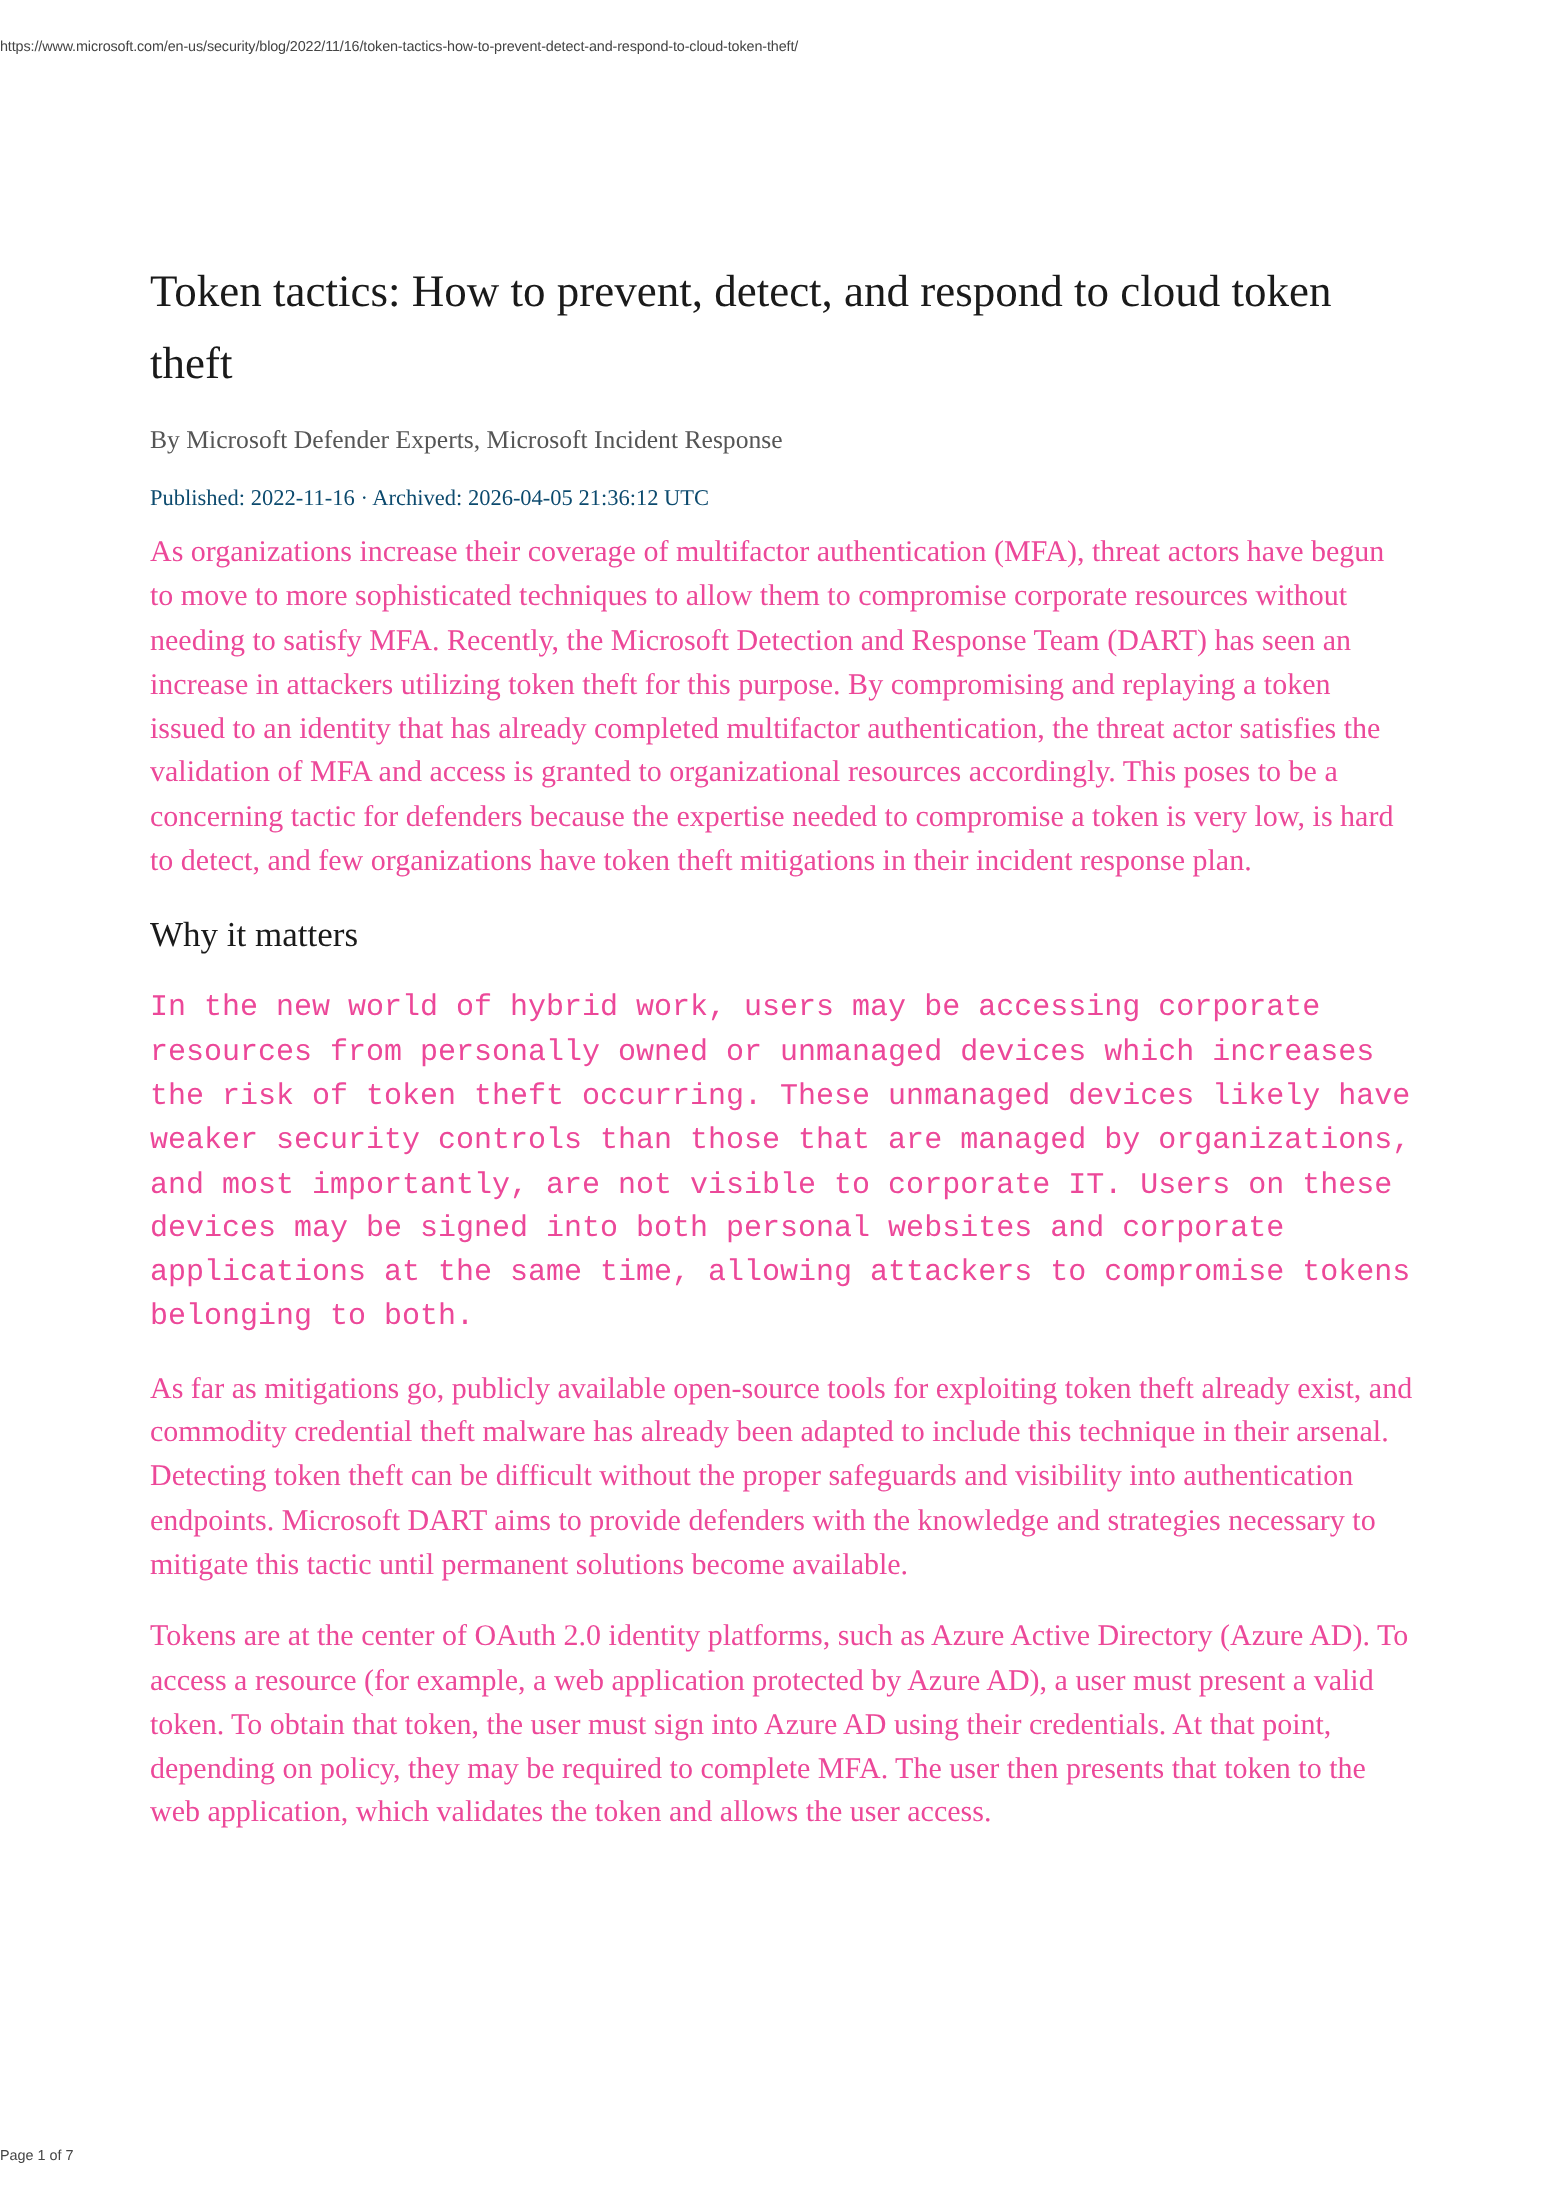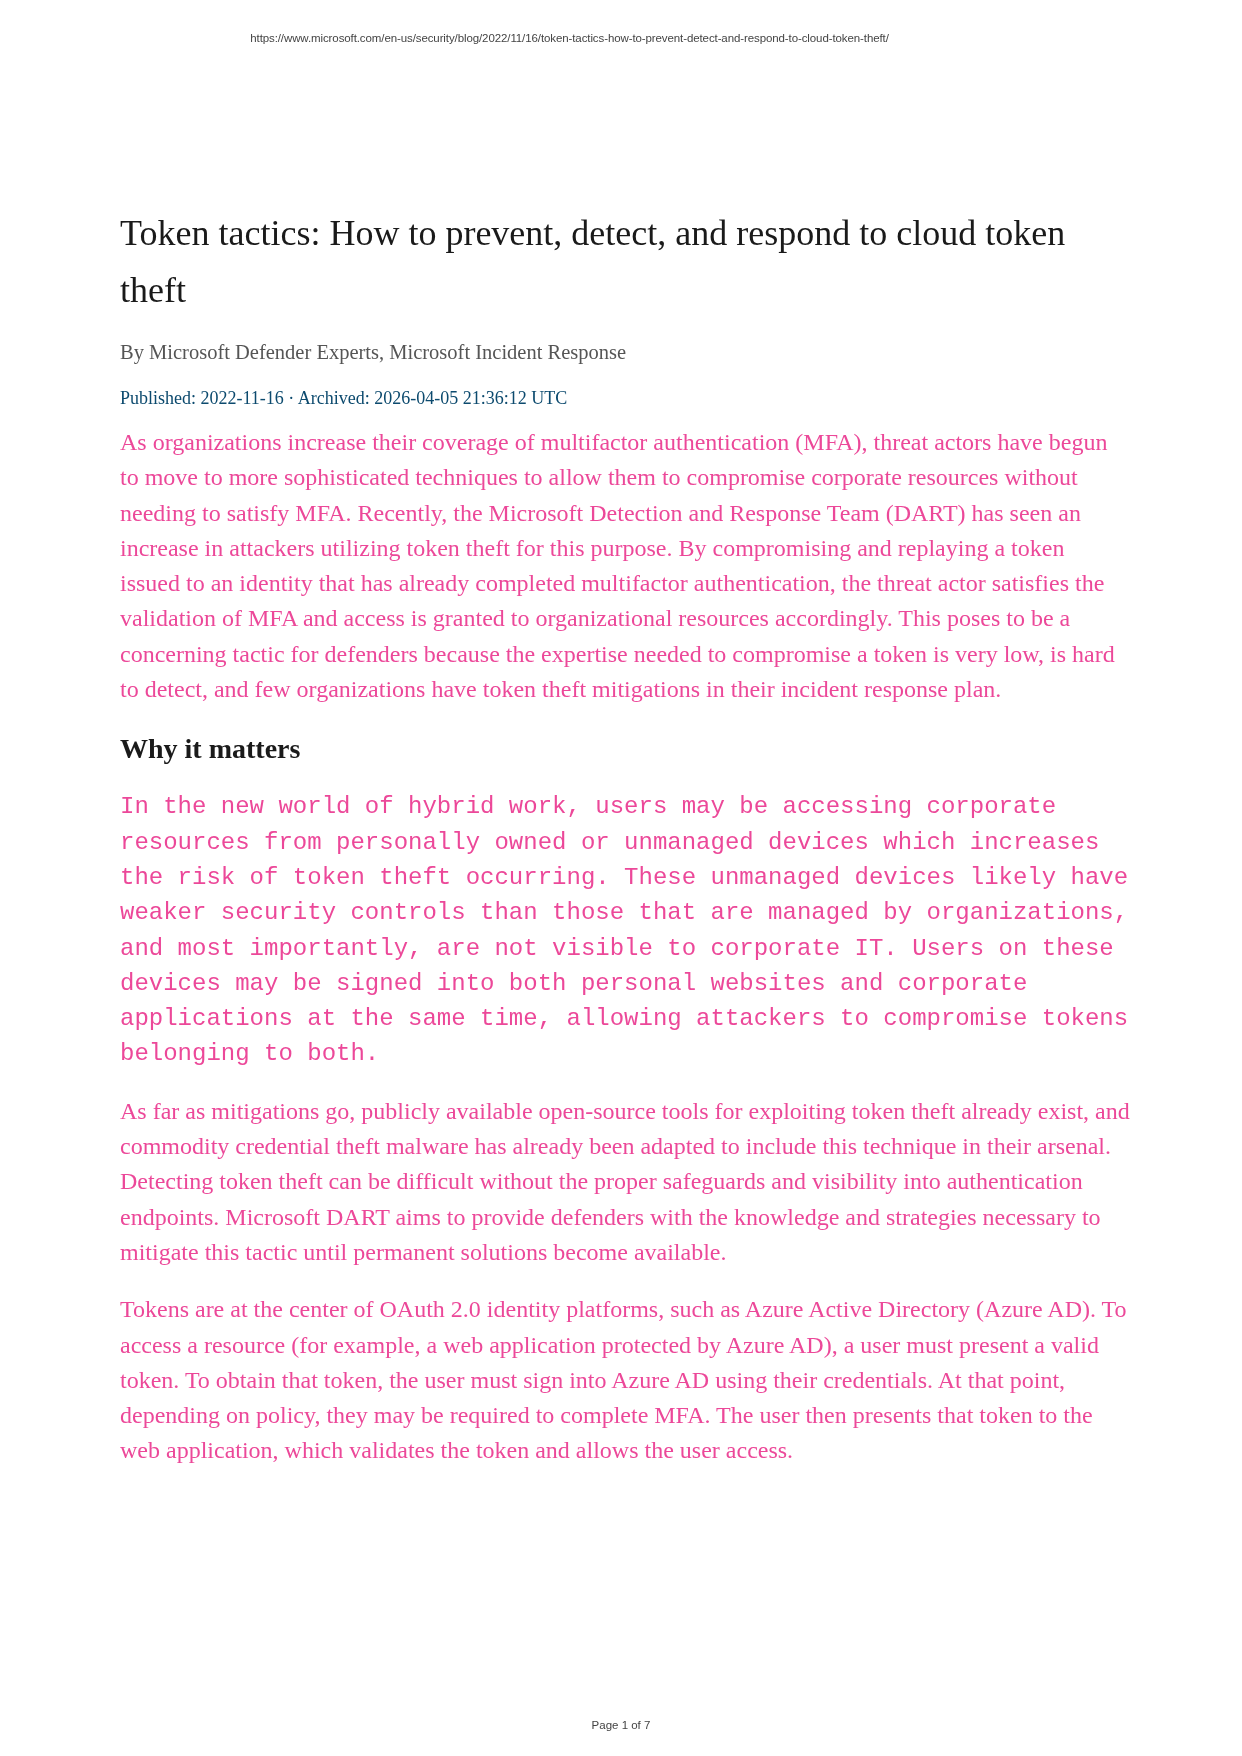--- a/index.html
+++ b/index.html
@@ -1,44 +1,44 @@
 <!DOCTYPE html>
 <html><head>
 <meta charset="utf-8">
 <style>
   html, body { margin: 0; padding: 0; background: #ffffff; }
   body { width: 1242px; height: 1756px; position: relative; overflow: hidden; }
   .url-header {
-    position: absolute; top: 32px; left: 0; width: 1139px; text-align: center;
+    position: absolute; top: 32px; left: 0; width: 1139px; text-align: left;
     font-family: "Liberation Sans", sans-serif; font-size: 11.5px; color: #444;
     letter-spacing: -0.1px;
   }
   .content {
     position: absolute; left: 120px; top: 205px; width: 1010px;
     font-family: "Liberation Serif", serif; color: #222;
   }
   .title {
     margin: 0; font-size: 36px; font-weight: normal; line-height: 57px; color: #1a1a1a;
   }
   .byline {
     margin: 18px 0 0 0; font-size: 20.5px; color: #555; line-height: 30px;
   }
   .published {
     margin: 18px 0 0 0; font-size: 18px; color: #0c4a6e; line-height: 26px;
   }
   .body-para {
     margin: 14px 0 0 0; font-size: 24px; line-height: 35.3px; color: #ec4899;
   }
   .section-heading {
-    margin: 22px 0 0 0; font-size: 28px; font-weight: bold; line-height: 40px; color: #1a1a1a;
+    margin: 22px 0 0 0; font-size: 28px; font-weight: normal; line-height: 40px; color: #1a1a1a;
   }
   .section-heading + .body-para { margin-top: 20px; font-family: Liberation Mono, monospace; }
   .body-para.follow { margin-top: 22px; font-family: Liberation Serif, serif; }
   .footer {
-    position: absolute; top: 1719px; left: 0; width: 1242px; text-align: center;
+    position: absolute; top: 1719px; left: 0; width: 1242px; text-align: left;
     font-family: "Liberation Sans", sans-serif; font-size: 11.5px; color: #444;
   }
 </style>
 </head>
 <body>
 
 <div class="url-header">https://www.microsoft.com/en-us/security/blog/2022/11/16/token-tactics-how-to-prevent-detect-and-respond-to-cloud-token-theft/</div>
 
 <div class="content">
   <h1 class="title">Token tactics: How to prevent, detect, and respond to cloud token theft</h1>

